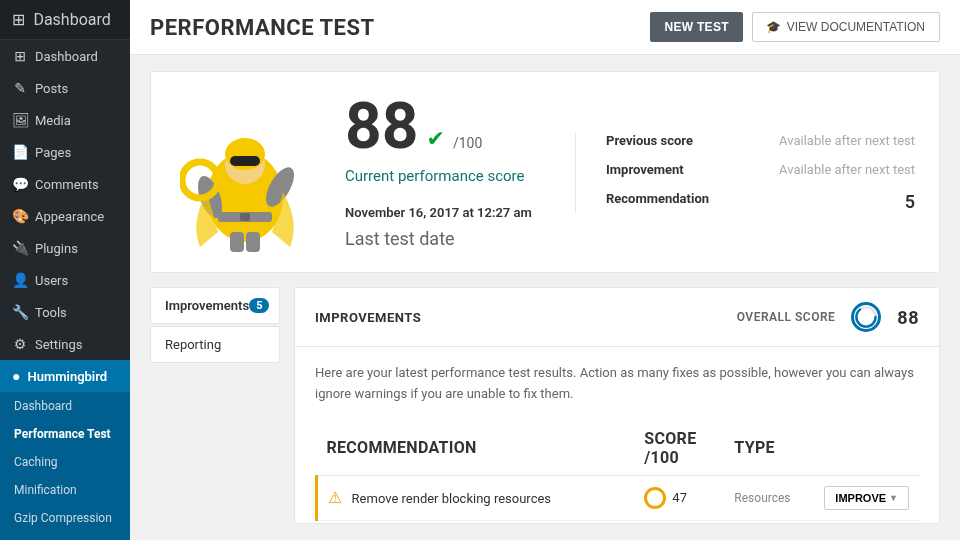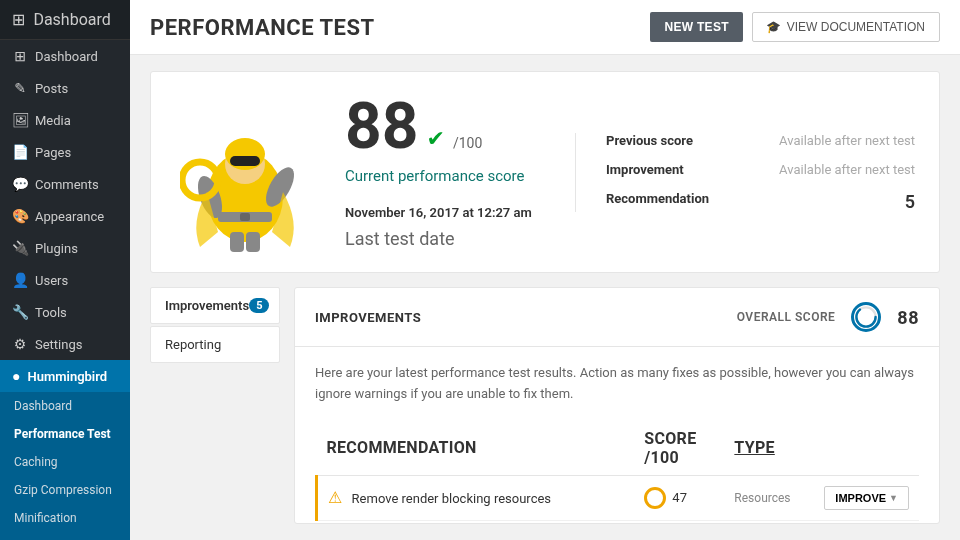--- a/index.html
+++ b/index.html
@@ -158,21 +158,21 @@
     }
     .overall-num { font-size: 18px; font-weight: 700; color: #333; }
     .improvements-body { padding: 16px 20px; flex: 1; overflow-y: auto; }
     .improvements-desc { font-size: 13px; color: #666; line-height: 1.6; margin-bottom: 16px; }
 
     
     .rec-table { width: 100%; border-collapse: collapse; }
     .rec-table th { font-size: 16px; font-weight: 700; color: #333; text-transform: uppercase; letter-spacing: 0.3px; padding: 8px 10px; border-bottom: 1px solid #e5e5e5; text-align: left; }
     .rec-table td { padding: 10px 10px; border-bottom: 1px solid #f0f0f0; font-size: 13px; color: #333; vertical-align: middle; }
     .rec-table .col-score { width: 90px; }
-    .rec-table .col-type { width: 90px; text-decoration: underline; }
+    .rec-table .col-type { width: 90px; }
     .rec-table .col-action { width: 100px; }
     .warning-icon { color: #f0a500; font-size: 16px; margin-right: 6px; }
     .score-pill {
       display: flex; align-items: center; gap: 6px;
     }
     .mini-circle {
       width: 22px; height: 22px;
       border-radius: 50%;
       border: 3px solid #ccc;
       display: inline-block;
@@ -256,24 +256,24 @@
       <div class="nav-item">
         <span>Dashboard</span>
       </div>
       <div class="nav-item active">
         <span>Performance Test</span>
       </div>
       <div class="nav-item">
         <span>Caching</span>
       </div>
       <div class="nav-item">
+        <span>Minification</span>
+      </div>
+      <div class="nav-item">
         <span>Gzip Compression</span>
-      </div>
-      <div class="nav-item">
-        <span>Minification</span>
       </div>
       <div class="nav-item">
         <span>Uptime</span>
       </div>
     </div>
   </div>
 
 </div>
 
 <div id="main">

